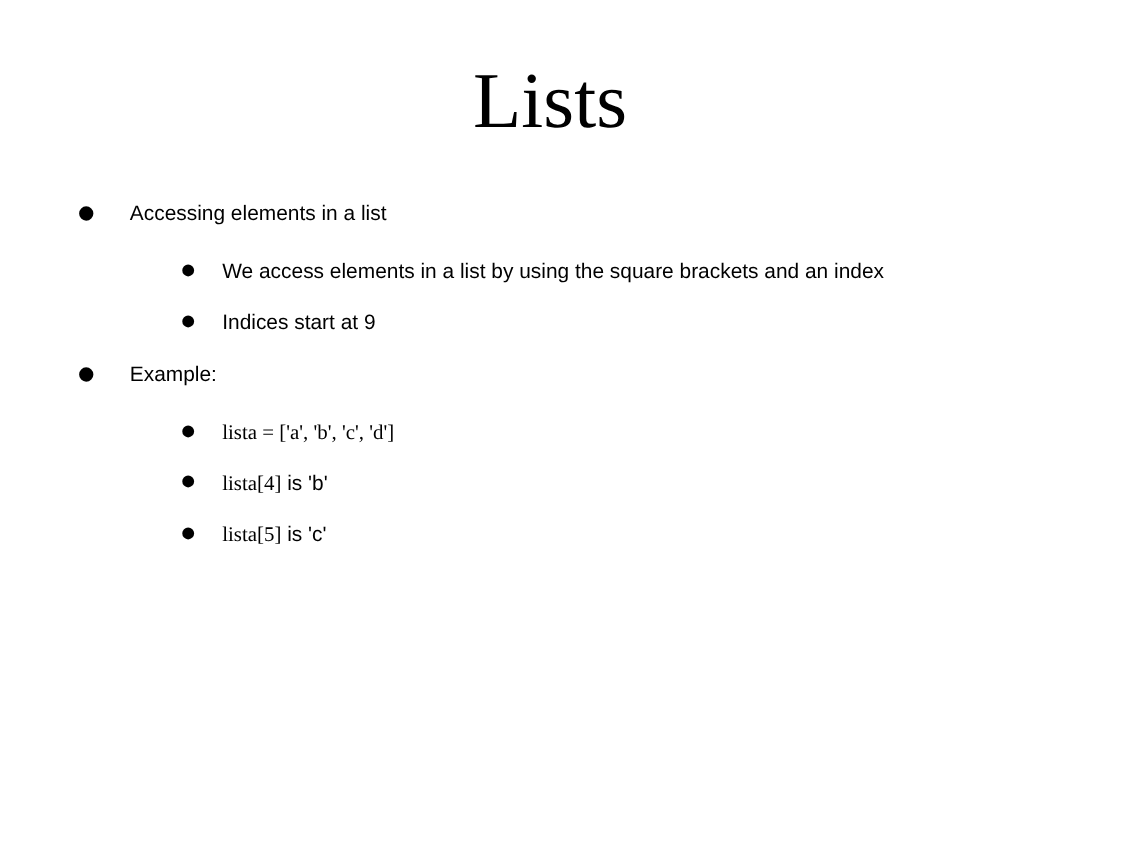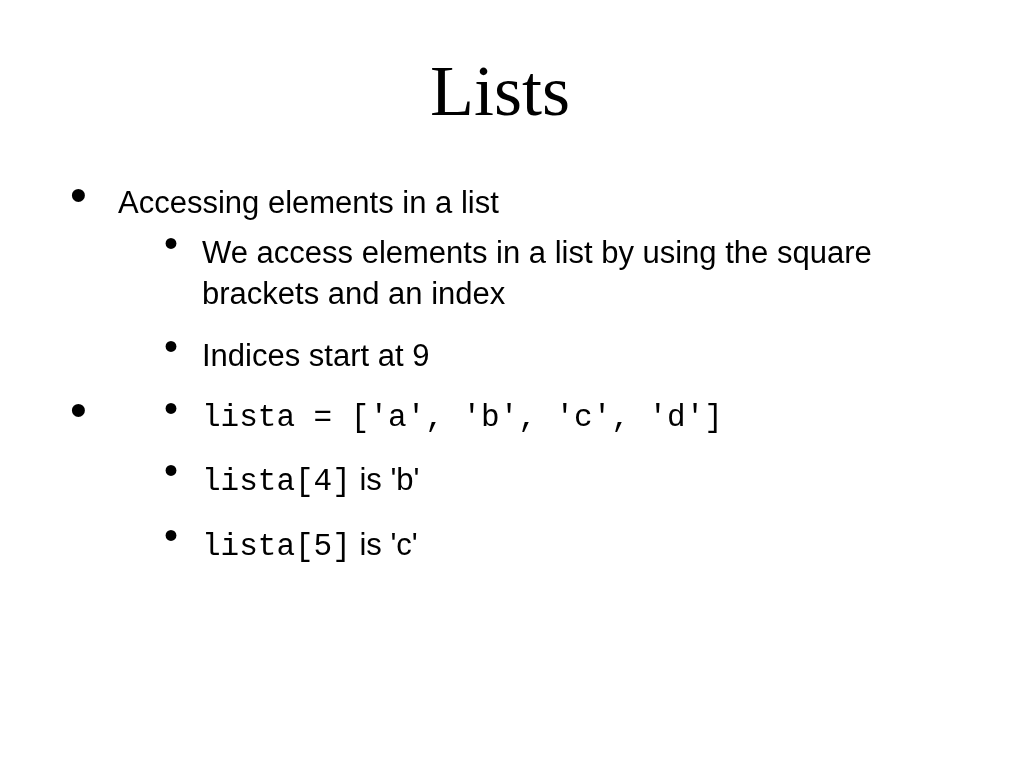--- a/index.html
+++ b/index.html
@@ -37,41 +37,41 @@
     content: "•";
     position: absolute;
     left: 0;
     top: -12px;
     font-size: 48px;
     line-height: 1;
   }
   ul.inner {
     list-style: none;
     padding-left: 46px;
-    margin-top: 10px;
+    margin-top: 28px;
   }
   ul.inner > li {
     position: relative;
     padding-left: 38px;
     margin-bottom: 22px;
   }
   ul.inner > li::before {
     content: "•";
     position: absolute;
     left: 0;
     top: -10px;
     font-size: 40px;
     line-height: 1;
   }
   .body-text {
-    font-size: 31px;
+    font-size: 19px;
     line-height: 1.3;
   }
   .mono {
-    font-family: Liberation Mono, monospace;
+    font-family: Liberation Serif, serif;
   }
   .example-line .mono { white-space: pre; }
 </style>
 </head>
 <body>
 
 <div class="slide">
   <h1 class="title">Lists</h1>
 
   <ul class="outer">
@@ -81,20 +81,21 @@
         <li>
           <span class="body-text">We access elements in a list by using the square brackets and an index</span>
         </li>
         <li>
           <span class="body-text">Indices start at 9</span>
         </li>
       </ul>
     </li>
 
     <li>
+      <span class="body-text">Example:</span>
       <ul class="inner">
         <li class="example-line">
           <span class="body-text mono">lista = ['a', 'b', 'c', 'd']</span>
         </li>
         <li class="example-line">
           <span class="body-text mono">lista[4]</span><span class="body-text"> is 'b'</span>
         </li>
         <li class="example-line">
           <span class="body-text mono">lista[5]</span><span class="body-text"> is 'c'</span>
         </li>

